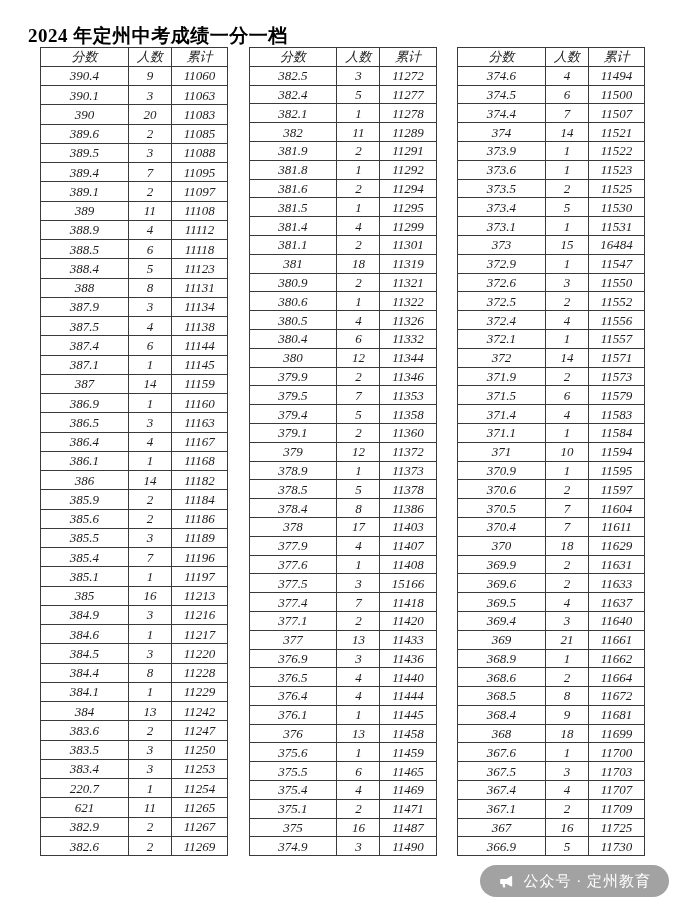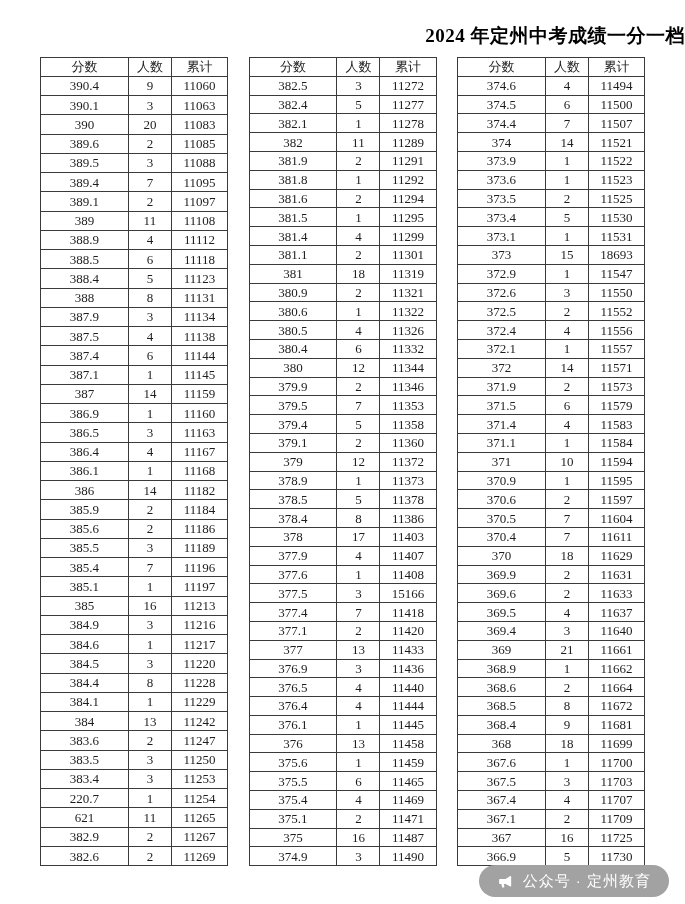--- a/index.html
+++ b/index.html
@@ -4,34 +4,36 @@
 <style>
   * { margin: 0; padding: 0; box-sizing: border-box; }
   html, body { width: 685px; height: 904px; }
   body {
     background: #ffffff;
     font-family: "Liberation Serif", serif;
     position: relative;
     overflow: hidden;
   }
   .title {
-    text-align: right;
+    text-align: left;
     font-size: 19px;
     font-weight: bold;
     color: #000000;
     padding-top: 24px;
     line-height: 23px;
     letter-spacing: 0.5px;
     font-family: "Liberation Serif", serif;
+    padding-left: 28px;
   }
   .tables {
     display: flex;
     justify-content: space-between;
     padding: 0 40px;
-    margin-top: 10px;
+    margin-top: 0;
+    font-style: italic;
   }
   table.score-table {
     border-collapse: collapse;
     width: 188px;
     table-layout: fixed;
   }
   table.score-table th,
   table.score-table td {
     border: 1px solid #3a3a3a;
     text-align: center;
@@ -57,21 +59,21 @@
     bottom: 7px;
     background: #a2a2a2;
     color: #ffffff;
     border-radius: 16px;
     height: 32px;
     display: flex;
     align-items: center;
     gap: 9px;
     padding: 0 18px;
     font-size: 15px;
-    font-family: Liberation Sans, sans-serif;
+    font-family: Liberation Serif, serif;
     letter-spacing: 1px;
   }
   .watermark .icon {
     display: inline-flex;
     align-items: center;
   }
 </style>
 </head>
 <body>
 
@@ -566,21 +568,21 @@
             <td>11530</td>
           </tr>
           <tr>
             <td>373.1</td>
             <td>1</td>
             <td>11531</td>
           </tr>
           <tr>
             <td>373</td>
             <td>15</td>
-            <td>18693</td>
+            <td>16484</td>
           </tr>
           <tr>
             <td>372.9</td>
             <td>1</td>
             <td>11547</td>
           </tr>
           <tr>
             <td>372.6</td>
             <td>3</td>
             <td>11550</td>

